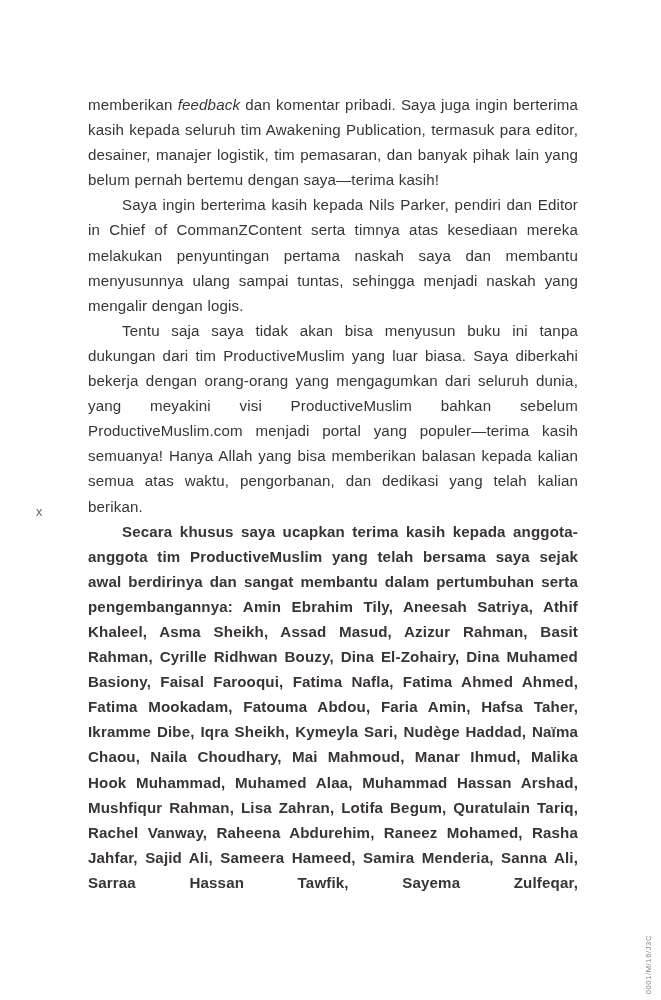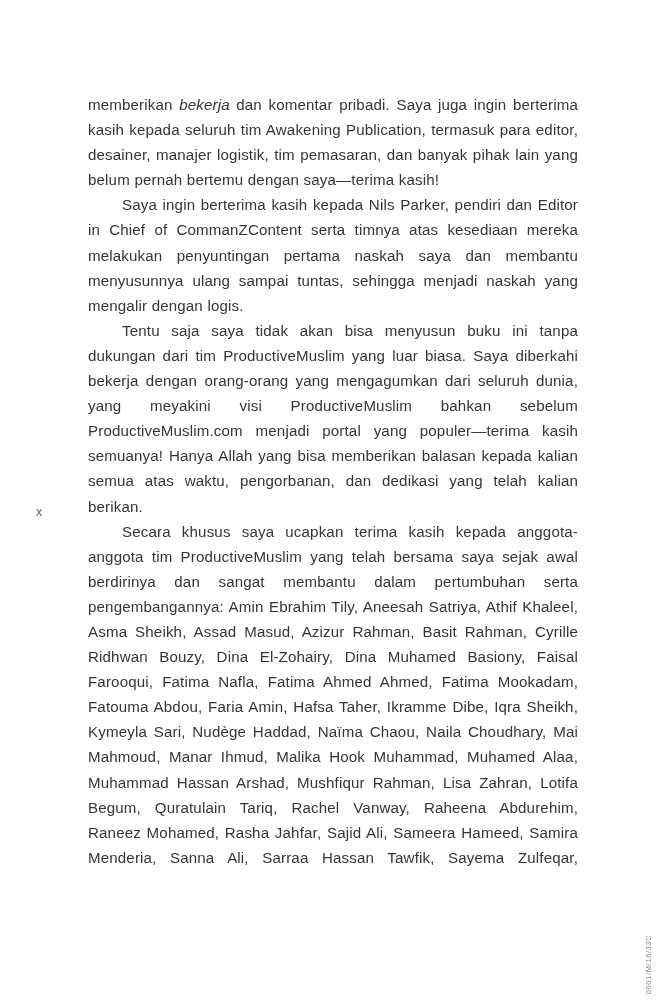--- a/index.html
+++ b/index.html
@@ -34,20 +34,21 @@
   .para {
     margin: 0;
     text-indent: 34px;
     text-align: justify;
   }
   .para.no-indent {
     text-indent: 0;
   }
   .para:last-child {
     text-align: justify;
+    font-weight: bold;
   }
   .para .italic {
     font-style: italic;
   }
   
   .para.stretch-last {
     text-align-last: justify;
   }
   .folio {
     position: absolute;
@@ -70,21 +71,21 @@
     transform-origin: center;
     white-space: nowrap;
   }
 </style>
 </head>
 <body style="background: rgb(255, 255, 255);">
 
 <div class="page">
 
   <div class="text-column" style="color: rgb(58, 51, 54);">
-    <p class="para no-indent">memberikan <em class="italic">bekerja</em> dan komentar pribadi. Saya juga ingin berterima kasih kepada seluruh tim Awakening Publication, termasuk para editor, desainer, manajer logistik, tim pemasaran, dan banyak pihak lain yang belum pernah bertemu dengan saya—terima kasih!</p>
+    <p class="para no-indent">memberikan <em class="italic">feedback</em> dan komentar pribadi. Saya juga ingin berterima kasih kepada seluruh tim Awakening Publication, termasuk para editor, desainer, manajer logistik, tim pemasaran, dan banyak pihak lain yang belum pernah bertemu dengan saya—terima kasih!</p>
     <p class="para">Saya ingin berterima kasih kepada Nils Parker, pendiri dan Editor in Chief of CommanZContent serta timnya atas kesediaan mereka melakukan penyuntingan pertama naskah saya dan membantu menyusunnya ulang sampai tuntas, sehingga menjadi naskah yang mengalir dengan logis.</p>
     <p class="para">Tentu saja saya tidak akan bisa menyusun buku ini tanpa dukungan dari tim ProductiveMuslim yang luar biasa. Saya diberkahi bekerja dengan orang-orang yang mengagumkan dari seluruh dunia, yang meyakini visi ProductiveMuslim bahkan sebelum ProductiveMuslim.com menjadi portal yang populer—terima kasih semuanya! Hanya Allah yang bisa memberikan balasan kepada kalian semua atas waktu, pengorbanan, dan dedikasi yang telah kalian berikan.</p>
     <p class="para stretch-last">Secara khusus saya ucapkan terima kasih kepada anggota-anggota tim ProductiveMuslim yang telah bersama saya sejak awal berdirinya dan sangat membantu dalam pertumbuhan serta pengembangannya: Amin Ebrahim Tily, Aneesah Satriya, Athif Khaleel, Asma Sheikh, Assad Masud, Azizur Rahman, Basit Rahman, Cyrille Ridhwan Bouzy, Dina El-Zohairy, Dina Muhamed Basiony, Faisal Farooqui, Fatima Nafla, Fatima Ahmed Ahmed, Fatima Mookadam, Fatouma Abdou, Faria Amin, Hafsa Taher, Ikramme Dibe, Iqra Sheikh, Kymeyla Sari, Nudège Haddad, Naïma Chaou, Naila Choudhary, Mai Mahmoud, Manar Ihmud, Malika Hook Muhammad, Muhamed Alaa, Muhammad Hassan Arshad, Mushfiqur Rahman, Lisa Zahran, Lotifa Begum, Quratulain Tariq, Rachel Vanway, Raheena Abdurehim, Raneez Mohamed, Rasha Jahfar, Sajid Ali, Sameera Hameed, Samira Menderia, Sanna Ali, Sarraa Hassan Tawfik, Sayema Zulfeqar,</p>
   </div>
 
   <div class="folio">x</div>
 
   <div class="print-code">0001/M/16/J3C</div>
 
 </div>

